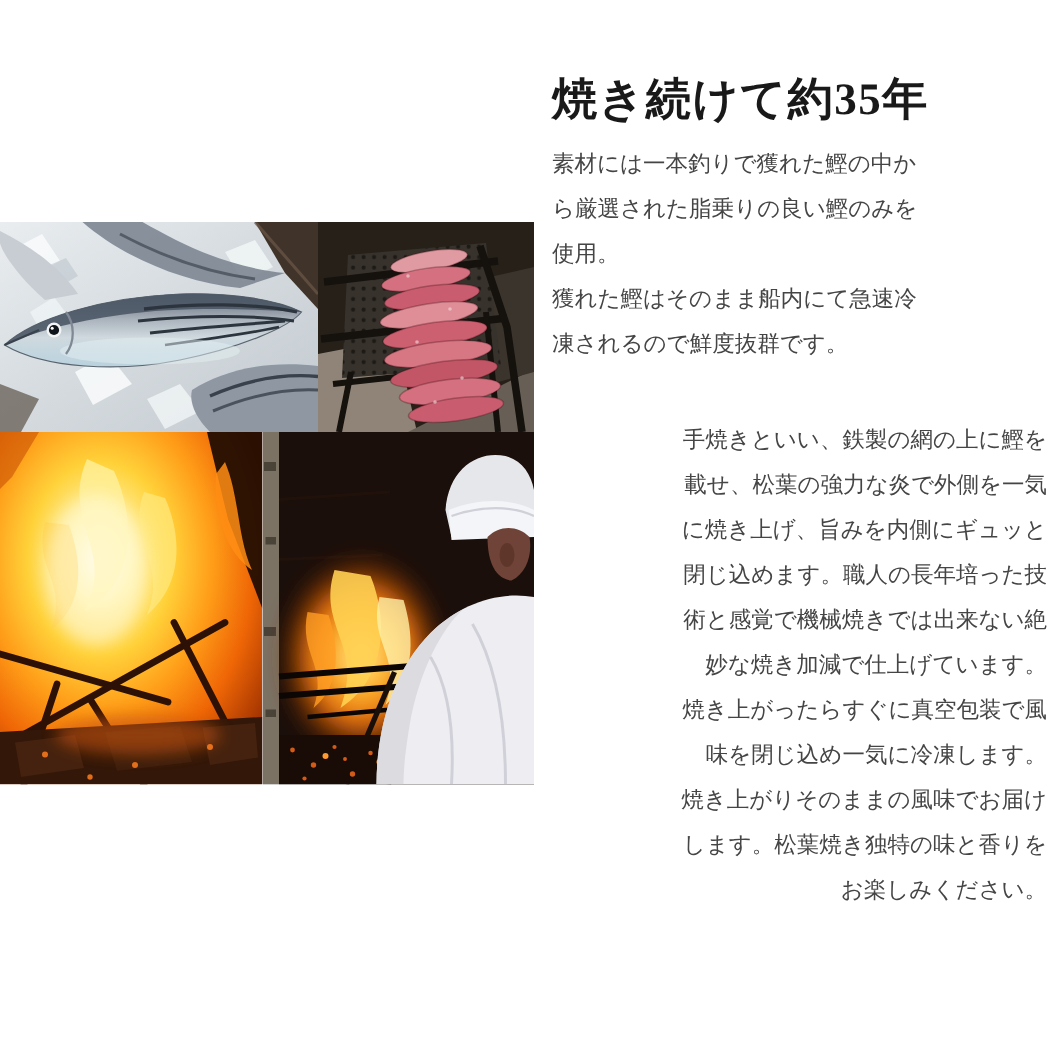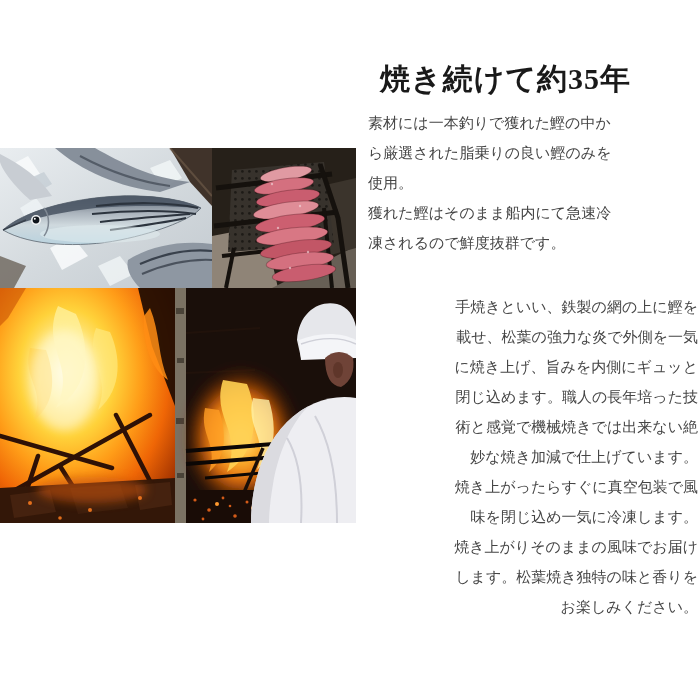--- a/index.html
+++ b/index.html
@@ -6,21 +6,21 @@
   .page{position:relative;width:700px;height:700px;background:#ffffff;overflow:hidden;
         font-family:"Liberation Sans","DejaVu Sans",sans-serif;}
   .collage{position:absolute;left:0;top:148px;width:356px;height:375px;}
   .photo{position:absolute;overflow:hidden;}
   .photo svg{display:block;width:100%;height:100%;}
   .photo-fish{left:0;top:0;width:212px;height:140px;}
   .photo-fillets{left:212px;top:0;width:144px;height:140px;}
   .photo-flame{left:0;top:140px;width:175px;height:235px;}
   .photo-furnace{left:175px;top:140px;width:181px;height:235px;}
   .content{position:absolute;left:368px;top:50px;width:330px;}
-  .heading{margin:12px;font-family:"Liberation Serif","DejaVu Serif",serif;
+  .heading{margin:0;font-family:"Liberation Serif","DejaVu Serif",serif;
            font-size:30px;line-height:34px;font-weight:600;color:#191919;
            letter-spacing:1px;white-space:pre;}
   .para{margin:0;font-size:15px;line-height:30px;color:#454545;
         white-space:pre;letter-spacing:0;}
   .para-1{margin-top:11px;}
   .para-2{margin-top:34px;text-align:right;}
 </style>
 </head>
 <body>
 

